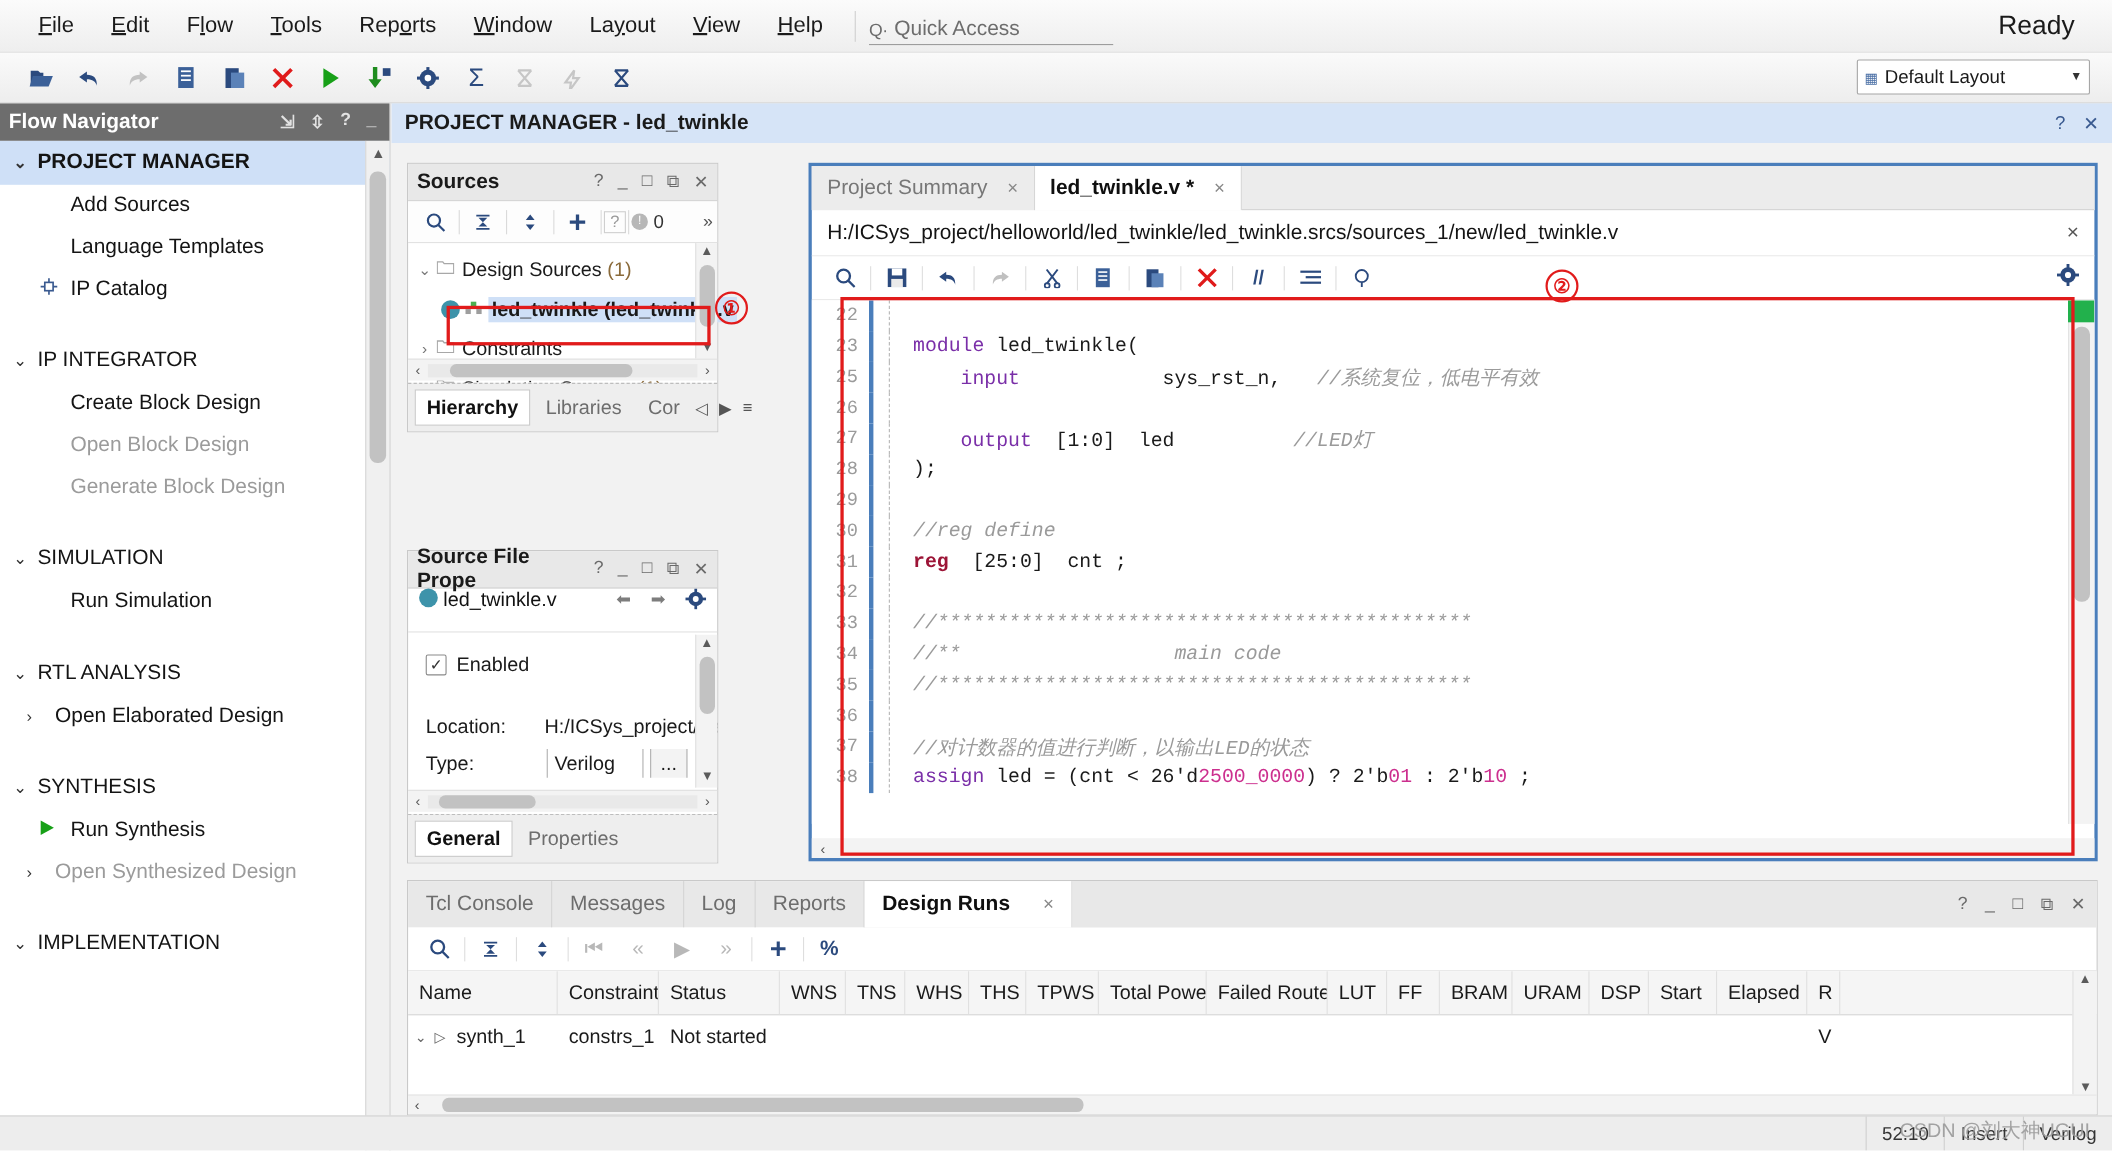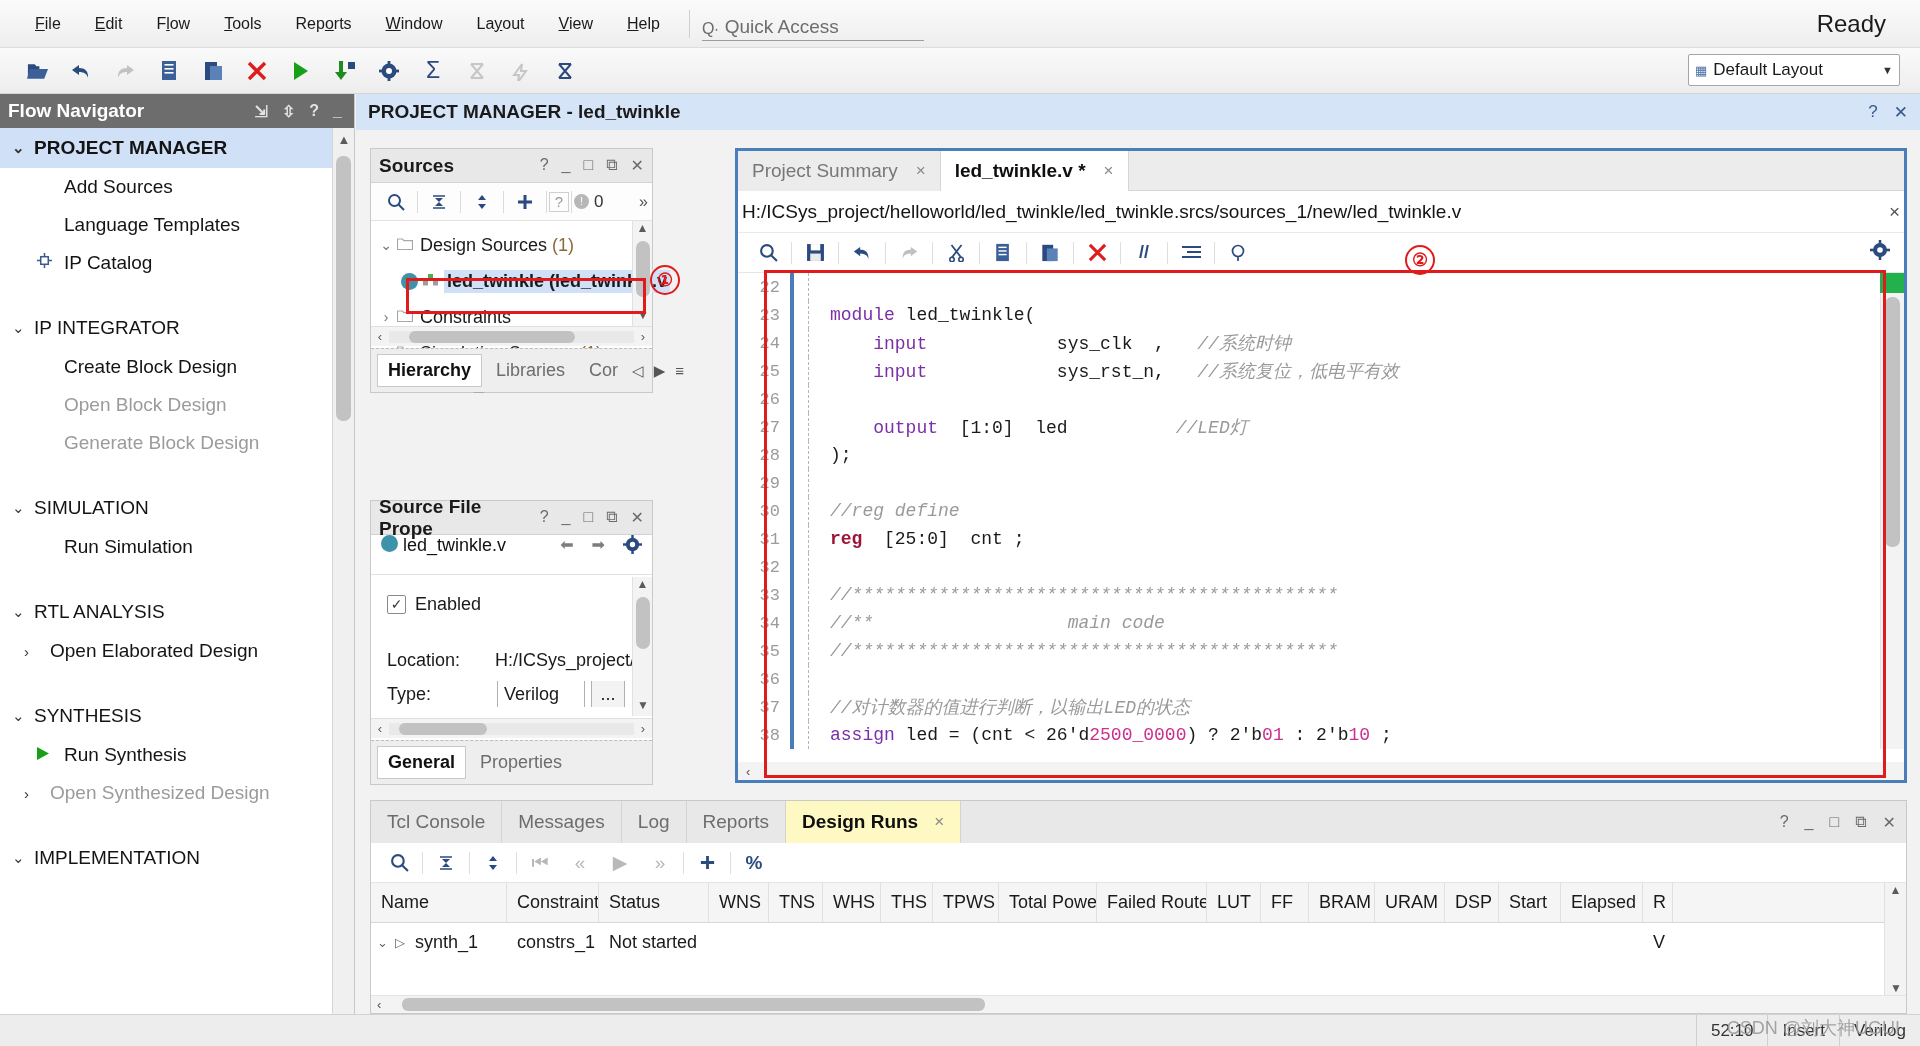--- a/index.html
+++ b/index.html
@@ -18,21 +18,21 @@
 
   
   .menubar {
     position: absolute; left: 0; top: 0; width: 1920px; height: 48px;
     background: linear-gradient(#fbfbfb, #eeeeee);
     border-bottom: 1px solid #dcdcdc;
     display: flex; align-items: center;
   }
   .menu-items { display: flex; align-items: center; margin-left: 18px; }
   .menu-item {
-    font-size: 16px; color: #1a1a1a; padding: 6px 17px; cursor: default;
+    font-size: 20px; color: #1a1a1a; padding: 6px 17px; cursor: default;
     white-space: nowrap;
   }
   .menu-item u { text-decoration: underline; }
   .menu-sep {
     width: 1px; height: 28px; background: #cfcfcf; margin: 0 12px;
   }
   .quick-access {
     display: flex; align-items: flex-end; height: 34px;
     border-bottom: 1px solid #9d9d9d; width: 222px; padding-bottom: 2px;
   }
@@ -217,21 +217,21 @@
   }
   .ed-tabs { height: 40px; background: #ececec; display: flex; align-items: stretch; }
   .ed-tab {
     display: flex; align-items: center; padding: 0 14px; font-size: 19px;
     color: #777; background: #ececec; border-right: 1px solid #d6d6d6;
   }
   .ed-tab.active { background: #ffffff; color: #0f0f0f; font-weight: bold; }
   .ed-tab .tab-x { margin-left: 18px; color: #888; font-size: 17px; font-weight: normal; }
   .ed-tabs-fill { flex: 1; background: #ececec; border-bottom: 1px solid #d6d6d6;}
   .ed-path {
-    height: 42px; display: flex; align-items: center; padding: 0 4px;
+    height: 42px; display: flex; align-items: center; padding: 0 14px;
     font-size: 19px; color: #141414; border-bottom: 1px solid #eaeaea;
   }
   .ed-path .path-x { margin-left: auto; color: #555; font-size: 19px; }
   .ed-toolbar {
     height: 40px; display: flex; align-items: center; padding-left: 10px;
     border-bottom: 1px solid #e5e5e5; position: relative;
   }
   .ed-tb {
     width: 40px; height: 34px; display: flex; align-items: center; justify-content: center;
     font-size: 19px; color: #2b4a7e;
@@ -290,21 +290,21 @@
   
   #bottom-panel {
     position: absolute; left: 370px; top: 800px; width: 1537px; height: 214px;
     background: #ffffff; border: 1px solid #c9c9c9;
   }
   .bp-tabs { height: 42px; background: #e8e8e8; display: flex; align-items: stretch; }
   .bp-tab {
     display: flex; align-items: center; padding: 0 16px; font-size: 19px;
     color: #6d6d6d; border-right: 1px solid #d4d4d4;
   }
-  .bp-tab.active { background: #fef9c3; color: #0f0f0f; font-weight: bold; }
+  .bp-tab.active { background: #ffffff; color: #0f0f0f; font-weight: bold; gap: 14px; }
   .bp-tab .bt-x { margin-left: 16px; font-size: 17px; color: #888; font-weight: normal;}
   .bp-tabs-fill { flex: 1; background: #e8e8e8; display: flex; align-items: center; justify-content: flex-end; padding-right: 10px; gap: 16px; color: #6a6a6a; font-size: 16px;}
   .bp-toolbar {
     height: 40px; display: flex; align-items: center; padding-left: 8px;
     border-bottom: 1px solid #e4e4e4;
   }
   .bp-tb { width: 40px; height: 34px; display: flex; align-items: center; justify-content: center; font-size: 19px; color: #2b4a7e; }
   .bp-tb.dim { color: #b8b8b8; }
   .runs-head {
     display: flex; height: 40px; align-items: center;
@@ -882,26 +882,20 @@
             <span class="lguide"></span>
             <span class="ctext"><span></span></span>
           </div>
           <div class="cline">
             <span class="lnum">23</span>
             <span class="lbar"></span>
             <span class="lguide"></span>
             <span class="ctext"><span class="kw">module</span><span> led_twinkle(</span></span>
           </div>
           <div class="cline">
-            <span class="lnum">24</span>
-            <span class="lbar"></span>
-            <span class="lguide"></span>
-            <span class="ctext"><span>    </span><span class="kw">input</span><span>            sys_clk  ,   </span><span class="cmt">//系统时钟</span></span>
-          </div>
-          <div class="cline">
             <span class="lnum">25</span>
             <span class="lbar"></span>
             <span class="lguide"></span>
             <span class="ctext"><span>    </span><span class="kw">input</span><span>            sys_rst_n,   </span><span class="cmt">//系统复位，低电平有效</span></span>
           </div>
           <div class="cline">
             <span class="lnum">26</span>
             <span class="lbar"></span>
             <span class="lguide"></span>
             <span class="ctext"><span></span></span>

